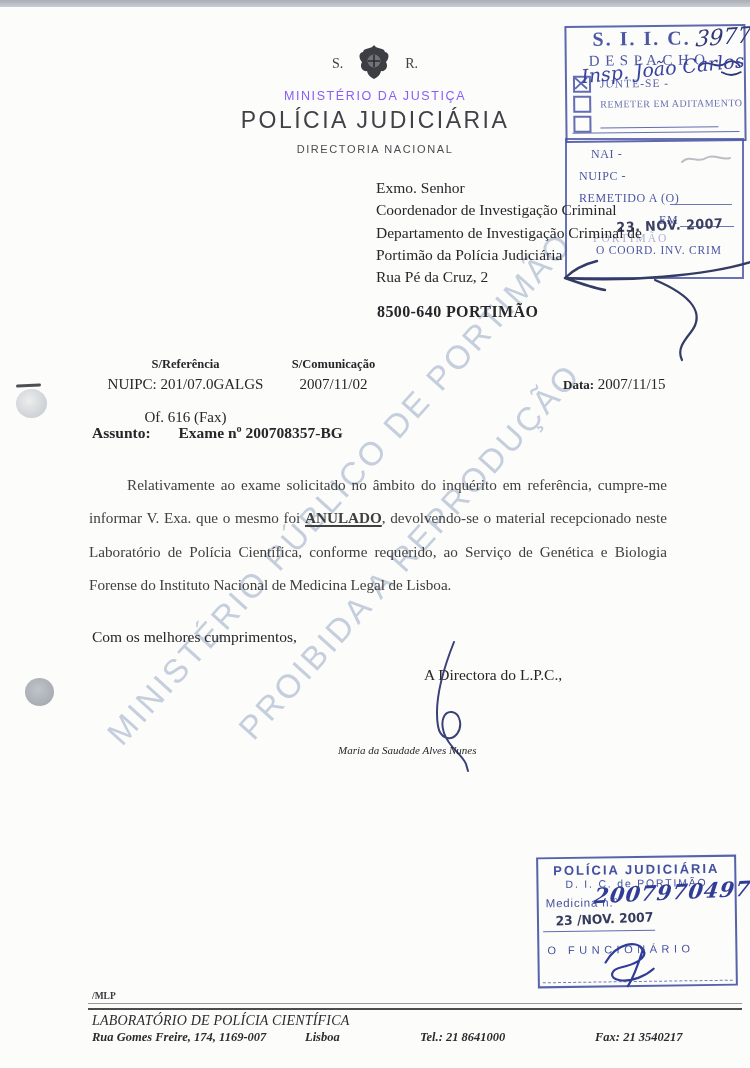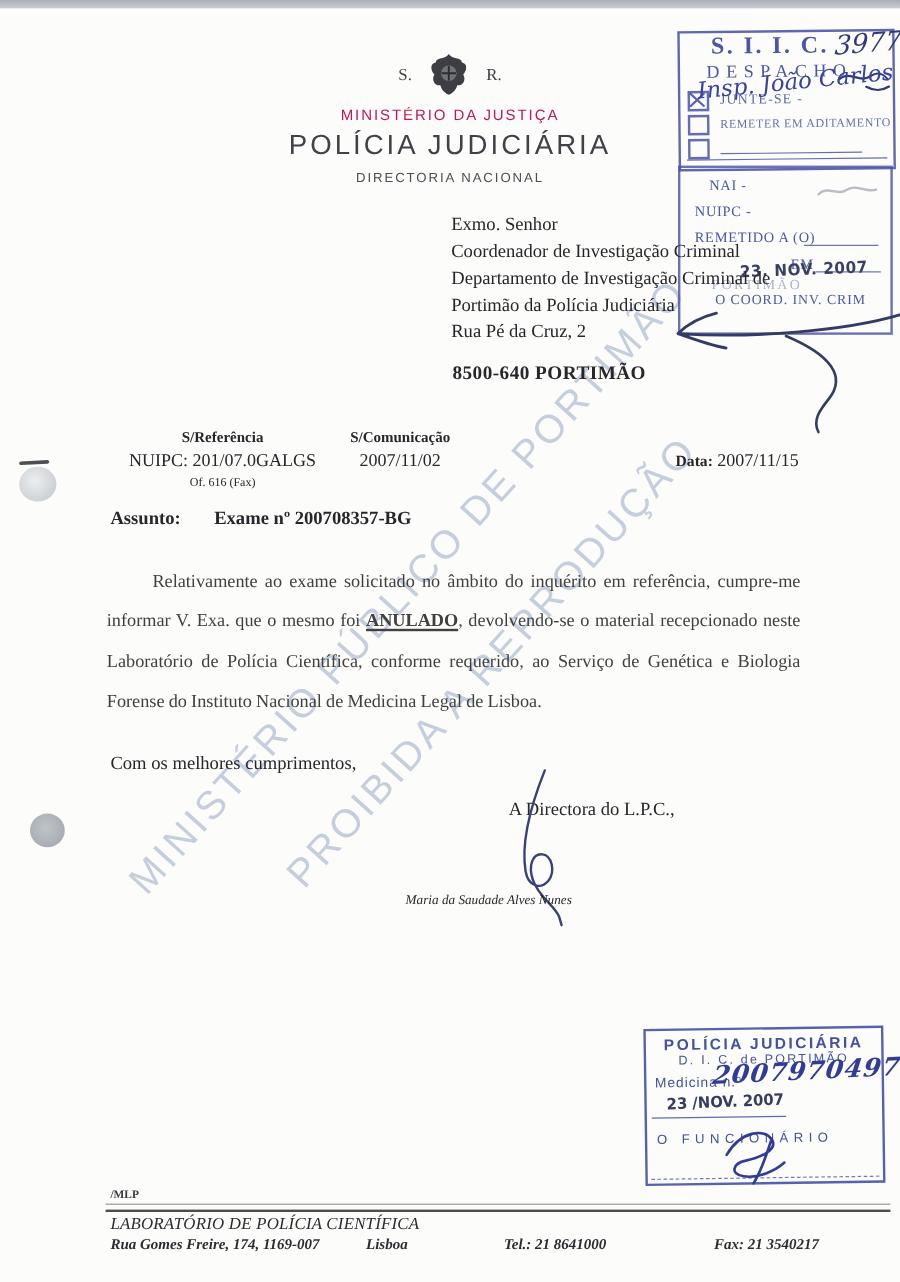--- a/index.html
+++ b/index.html
@@ -18,21 +18,21 @@
     background:radial-gradient(circle at 45% 42%,#bfc4c9,#a7acb2 75%,#9da2a8);}
   
   .watermark{left:40px;top:285px;width:670px;height:470px;display:flex;flex-direction:column;
     align-items:center;justify-content:center;gap:56px;transform:rotate(-48deg);
     color:rgba(151,167,196,0.55);font-family:"Liberation Sans",sans-serif;pointer-events:none;}
   .wm-line{font-size:33px;letter-spacing:3px;white-space:nowrap;}
   
   .header{left:175px;top:44px;width:400px;text-align:center;font-family:"Liberation Sans",sans-serif;}
   .sr-row{display:flex;align-items:center;justify-content:center;gap:14px;height:40px;
     font-family:"Liberation Serif",serif;font-size:14px;color:#3f3f45;}
-  .ministry{margin-top:5px;font-size:12.5px;letter-spacing:1.6px;color:#be185d;}
+  .ministry{margin-top:5px;font-size:12.5px;letter-spacing:1.6px;color:#8b5cf6;}
   .org-title{margin-top:4px;font-size:23px;letter-spacing:2.5px;color:#414148;}
   .division{margin-top:9px;font-size:11px;letter-spacing:1.6px;color:#4c4c53;}
   
   .stampblue{color:#4c56a4;}
   .stamp1{left:565px;top:25px;width:177px;height:113px;border:2px solid rgba(73,83,164,0.88);
     transform:rotate(-0.6deg);font-family:"Liberation Serif",serif;}
   .s1-title{position:absolute;left:26px;top:0;font-size:20px;font-weight:bold;letter-spacing:2px;}
   .s1-number{position:absolute;right:-8px;top:-2px;font-size:22px;font-style:italic;color:#2f3878;
     transform:rotate(-4deg) skewX(-8deg);font-family:"DejaVu Serif",serif;}
   .s1-despacho{position:absolute;left:22px;top:25px;font-size:15px;letter-spacing:5.5px;}
@@ -62,21 +62,21 @@
   .s2-sign{position:absolute;left:-12px;top:112px;}
   
   .recipient{left:376px;top:177px;font-size:15.5px;line-height:22.3px;white-space:nowrap;}
   .postal{left:377px;top:283px;font-size:16px;font-weight:bold;letter-spacing:0.4px;margin-top:20px;}
   .ref-col{top:357px;text-align:center;}
   .ref-col1{left:88px;width:195px;}
   .ref-col2{left:266px;width:135px;}
   .ref-col3{left:412px;width:115px;}
   .ref-label{font-size:12.5px;font-weight:bold;}
   .ref-value{font-size:15px;margin-top:4px;white-space:nowrap;}
-  .ref-value2{font-size:10px;margin-top:4px;}
+  .ref-value2{font-size:15px;margin-top:16px;}
   .ref-date{left:563px;top:376px;font-size:15px;white-space:nowrap;}
   .ref-date .dl{font-weight:bold;font-size:13px;}
   .subject{left:92px;top:424px;font-size:15.5px;font-weight:bold;}
   .subject .sv{margin-left:24px;}
   .body-par{left:89px;top:468px;width:578px;margin:0;text-align:justify;font-size:15.2px;
     line-height:33.3px;text-indent:38px;word-spacing:-0.3px;color:#404040;}
   .anulado{font-weight:bold;text-decoration:underline;text-decoration-thickness:1.5px;text-underline-offset:2px;}
   .closing{left:92px;top:628px;font-size:15.5px;}
   .sig-title{left:424px;top:666px;font-size:15.5px;}
   .sig-name{left:338px;top:731px;font-size:11px;font-style:italic;margin-top:13px;}

